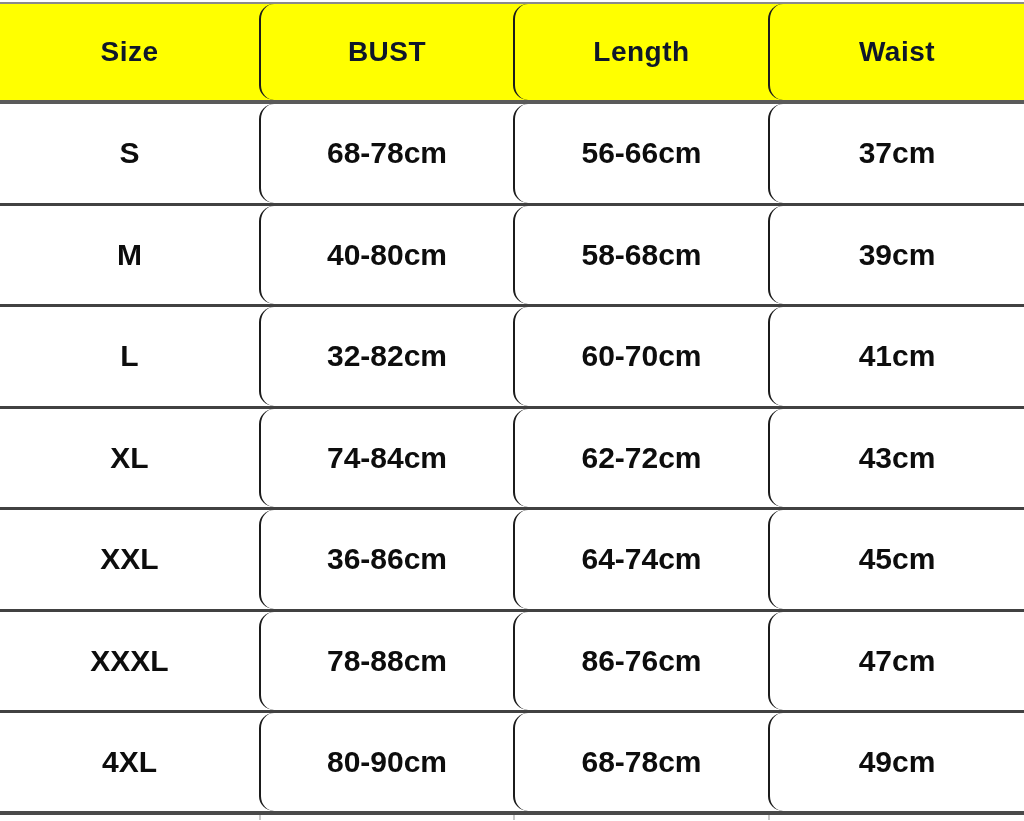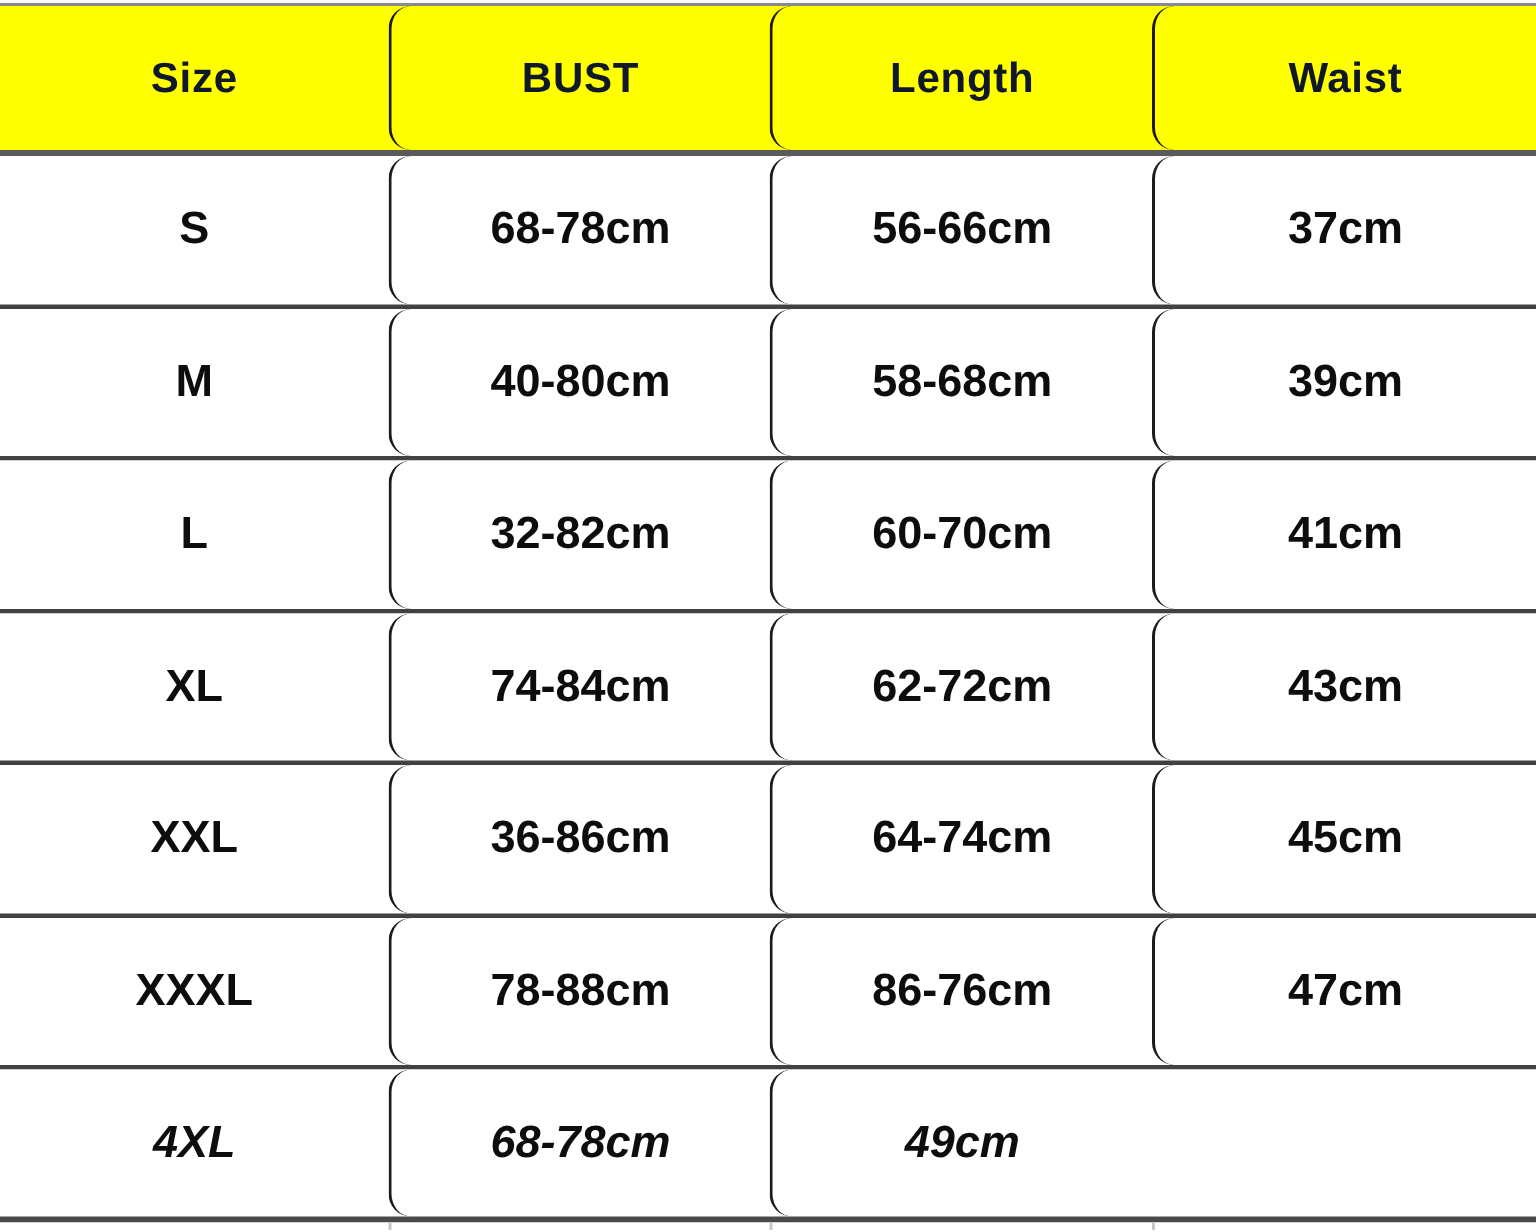--- a/index.html
+++ b/index.html
@@ -32,21 +32,20 @@
     background: #ffff00;
     border-bottom: 4px solid #5a5a5a;
   }
   .trow.body-row {
     height: 101.5px;
     background: #ffffff;
     border-bottom: 3px solid #414141;
   }
   .trow.body-row:last-child {
     border-bottom: 4px solid #4a4a4a;
-    font-style: italic;
   }
   .c {
     box-sizing: border-box;
     display: flex;
     align-items: center;
     justify-content: center;
     overflow: hidden;
   }
   .c + .c {
     border-left: 2px solid #1b1b1b;
@@ -124,20 +123,21 @@
     <div class="c">45cm</div>
   </div>
         <div class="trow body-row">
     <div class="c">XXXL</div>
     <div class="c">78-88cm</div>
     <div class="c">86-76cm</div>
     <div class="c">47cm</div>
   </div>
         <div class="trow body-row">
     <div class="c">4XL</div>
+    <div class="c">80-90cm</div>
     <div class="c">68-78cm</div>
     <div class="c">49cm</div>
   </div>
       </div>
 
   </div>
 
   <div class="bottom-strip">
     <div class="line-remnant" style="left: 259px;"></div>
     <div class="line-remnant" style="left: 513px;"></div>

